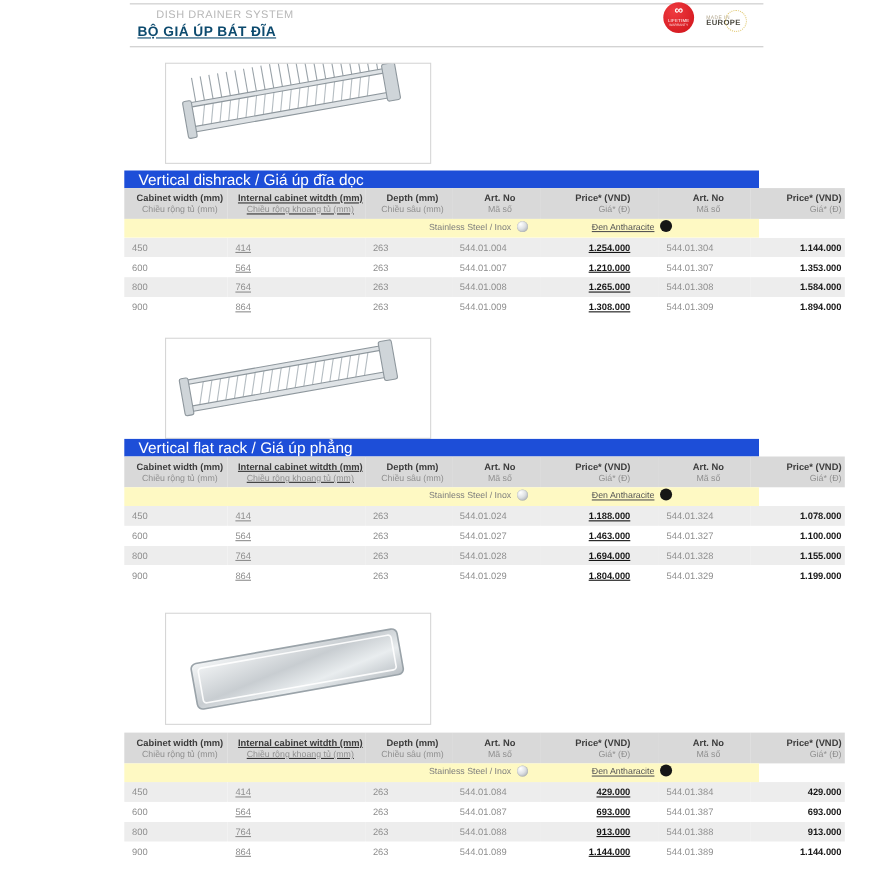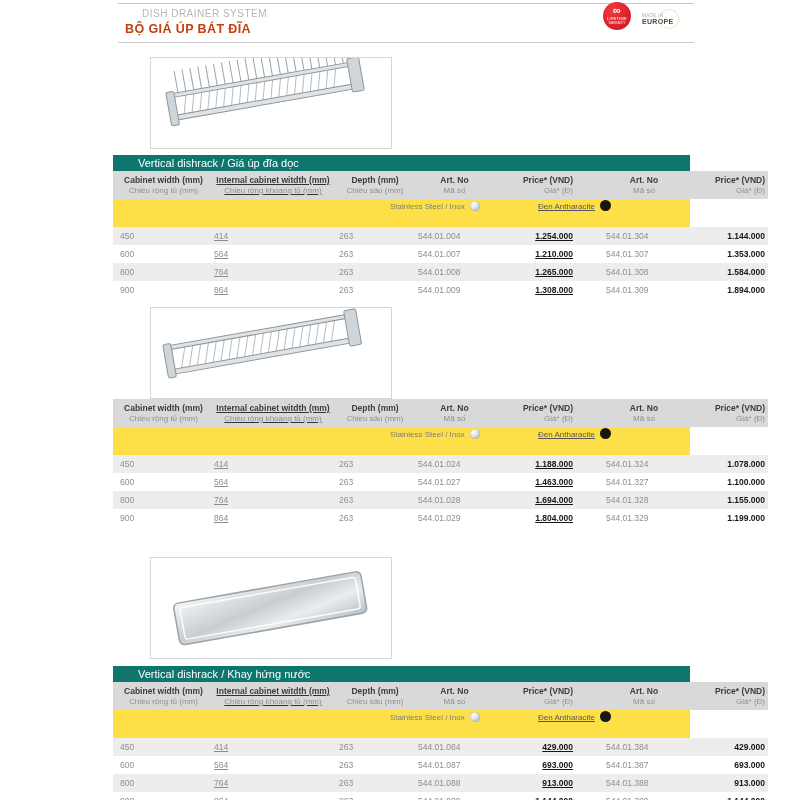--- a/index.html
+++ b/index.html
@@ -3,21 +3,21 @@
 <meta charset="utf-8">
 <style>
   html,body{margin:0;padding:0;}
   body{
     width:800px;height:800px;background:#ffffff;position:relative;overflow:hidden;
     font-family:"Liberation Sans","DejaVu Sans",sans-serif;color:#333;
   }
   .content-rule{position:absolute;left:118px;width:576px;height:1px;background:#c9c9c9;}
   
   .hdr-title-en{position:absolute;left:142px;top:8px;font-size:10px;letter-spacing:.5px;color:#b7b7b7;}
-  .hdr-title-vi{position:absolute;left:125px;top:22px;font-size:12.5px;font-weight:bold;letter-spacing:.4px;color:#c2410c;}
+  .hdr-title-vi{position:absolute;left:125px;top:22px;font-size:12.5px;font-weight:bold;letter-spacing:.4px;color:#0c4a6e;text-decoration:underline;}
   .lifetime-badge{
     position:absolute;left:603px;top:2px;width:28px;height:28px;border-radius:50%;
     background:radial-gradient(circle at 35% 30%,#ef3b40,#cf1118);
     color:#fff;text-align:center;line-height:1;
   }
   .lifetime-badge .inf{font-size:11px;font-weight:bold;display:block;margin-top:3px;}
   .lifetime-badge .l1{font-size:4px;display:block;margin-top:1px;letter-spacing:.2px;}
   .lifetime-badge .l2{font-size:3px;display:block;margin-top:1px;opacity:.85;}
   .europe-badge{position:absolute;left:642px;top:13px;height:22px;}
   .europe-badge .madein{font-size:4.5px;color:#b3a78f;letter-spacing:.4px;display:block;}
@@ -25,38 +25,38 @@
   .euro-stars{
     position:absolute;left:17px;top:-4px;width:18px;height:18px;border-radius:50%;
     border:1.5px dotted #d9bb50;opacity:.8;
   }
   
   .figure{position:absolute;left:150px;width:240px;background:#fff;border:1px solid #d6d6d6;}
   .figure svg{display:block;}
   
   .section{position:absolute;left:113px;width:577px;}
   .section-bar{
-    height:16px;background:#0f766e;color:#fff;font-size:11px;
-    line-height:16px;padding-left:25px;box-sizing:border-box;
+    height:16px;background:#1d4ed8;color:#fff;font-size:14px;
+    line-height:16px;padding-left:13px;box-sizing:border-box;
   }
   table{border-collapse:collapse;table-layout:fixed;width:577px;}
   thead tr{background:#d9d9d9;}
   th{padding:4px 0 4px 7px;text-align:center;vertical-align:top;font-weight:normal;}
   th .en{font-size:8.5px;font-weight:bold;color:#3c3c3c;white-space:nowrap;}
   th .vi{font-size:8px;color:#8f8f8f;white-space:nowrap;margin-top:1px;}
   th.c4,th.c6,td.c4,td.c6{text-align:right;}
   th.c4{padding-right:26px;}  th.c6{padding-right:3px;}
   .w0{width:87px;} .w1{width:118px;text-decoration:underline;} .w2{width:72px;} .w3{width:73px;}
   .w4{width:75px;} .w5{width:76px;} .w6{width:76px;}
   td{height:18px;padding:0 0 0 7px;font-size:8.5px;color:#8e8e8e;white-space:nowrap;overflow:hidden;}
   td.c4,td.c6{font-weight:bold;color:#161616;}
   td.c4{padding-right:26px;text-decoration:underline;} td.c6{padding-right:3px;}
   tr.shaded{background:#ededed;}
   
-  .finish-row{position:relative;height:28px;background:#fde047;font-size:8px;color:#7d7d7d;}
+  .finish-row{position:relative;height:17px;background:#fef9c3;font-size:8px;color:#7d7d7d;}
   .finish{position:absolute;top:3px;white-space:nowrap;}
   .finish.steel{left:277px;}
   .finish.anthracite{left:425px;color:#555;text-decoration:underline;}
   .dot{display:inline-block;vertical-align:middle;border-radius:50%;margin-left:5px;margin-top:-2px;}
   .dot.steel-dot{width:10px;height:10px;background:radial-gradient(circle at 32% 28%,#ffffff 0%,#dfe2e5 45%,#9aa0a6 100%);box-shadow:inset 0 0 1px #8a9096;}
   .dot.black-dot{width:11px;height:11px;background:#161616;}
 </style>
 </head>
 <body>
 
@@ -264,20 +264,21 @@
           <td class="c3 w3">544.01.009</td>
           <td class="c4 w4">1.308.000</td>
           <td class="c5 w5">544.01.309</td>
           <td class="c6 w6">1.894.000</td>
         </tr>
       </tbody>
     </table>
 </section>
 
 <section class="section" style="top:399px">
+  <div class="section-bar">Vertical flat rack / Giá úp phẳng</div>
   <table>
     <thead>
         <tr>
           <th class="c0 w0">
             <div class="en">Cabinet width (mm)</div>
             <div class="vi">Chiều rộng tủ (mm)</div>
           </th>
           <th class="c1 w1">
             <div class="en">Internal cabinet witdth (mm)</div>
             <div class="vi">Chiều rộng khoang tủ (mm)</div>
@@ -345,21 +346,20 @@
           <td class="c3 w3">544.01.029</td>
           <td class="c4 w4">1.804.000</td>
           <td class="c5 w5">544.01.329</td>
           <td class="c6 w6">1.199.000</td>
         </tr>
       </tbody>
     </table>
 </section>
 
 <section class="section" style="top:666px">
-  <div class="section-bar">Vertical dishrack / Khay hứng nước</div>
   <table>
     <thead>
         <tr>
           <th class="c0 w0">
             <div class="en">Cabinet width (mm)</div>
             <div class="vi">Chiều rộng tủ (mm)</div>
           </th>
           <th class="c1 w1">
             <div class="en">Internal cabinet witdth (mm)</div>
             <div class="vi">Chiều rộng khoang tủ (mm)</div>

